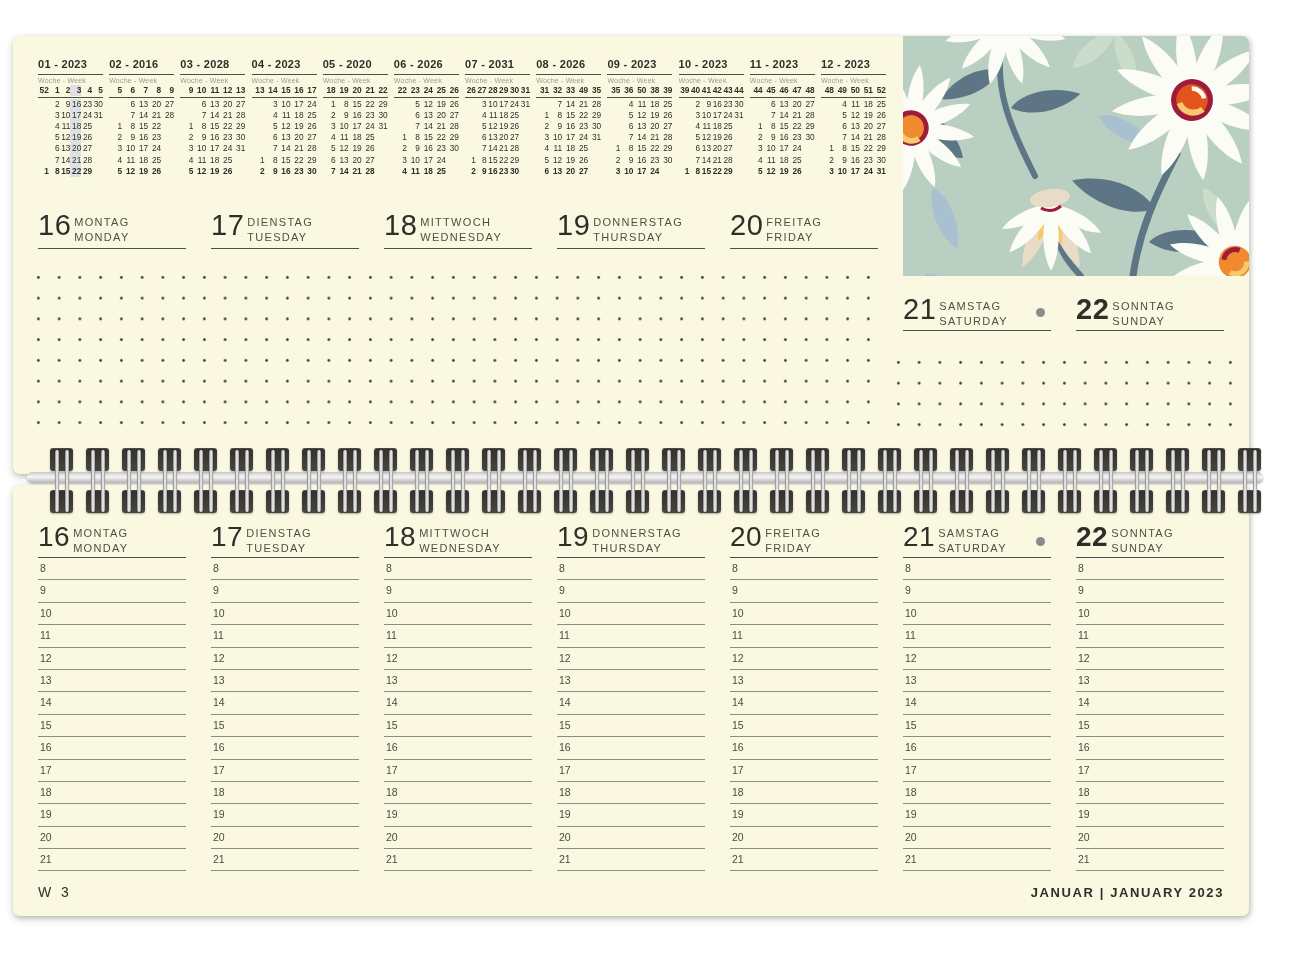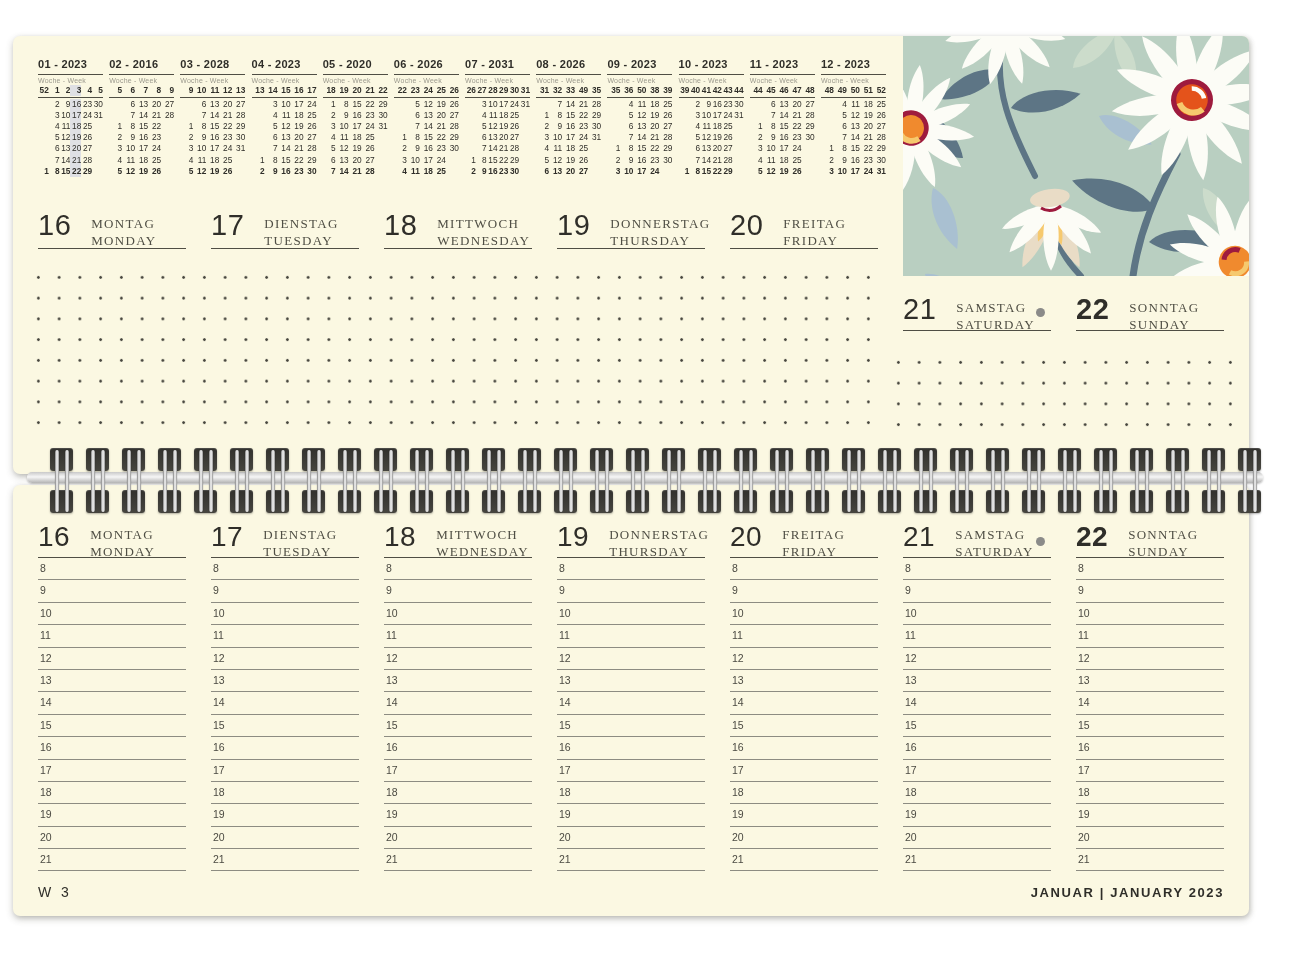--- a/index.html
+++ b/index.html
@@ -39,22 +39,22 @@
   .floral svg { display:block; width:100%; height:100%; }
 
   
   .top-headers { position:absolute; left:25px; top:168px; display:flex; gap:25px; }
   .weekend-headers { position:absolute; left:890px; top:252px; display:flex; gap:25px; }
   .day-header { width:148px; height:45px; position:relative;
                 border-bottom:1px solid var(--ink-soft,#4f4e44); display:flex; }
   .weekend-headers .day-header { height:43px; }
   .day-num { font-size:29px; line-height:1; padding-top:7px; letter-spacing:.5px; font-weight:normal; }
   .day-num.bold { font-weight:bold; }
-  .day-label { margin-left:20px; padding-top:11px; font-size:13px; letter-spacing:1.3px;
-               color:var(--ink-soft,#4f4e44); line-height:1.32;font-family:Liberation Serif, serif; }
+  .day-label { margin-left:3px; padding-top:11px; font-size:11px; letter-spacing:1.3px;
+               color:var(--ink-soft,#4f4e44); line-height:1.32; }
   .moon-dot { position:absolute; right:6px; bottom:13px; width:9px; height:9px;
               border-radius:50%; background:var(--moon-dot,#8b8b89); }
 
   
   .dots { position:absolute;
     background-image: radial-gradient(circle, var(--dot-grid,#45443c) 1.15px, transparent 1.55px);
     background-size: 20.75px 20.75px; }
   .dots-main  { left:15px;  top:231px; width:852px; height:168px; }
   .dots-right { left:875px; top:316px; width:345px; height:80px;  }
 

